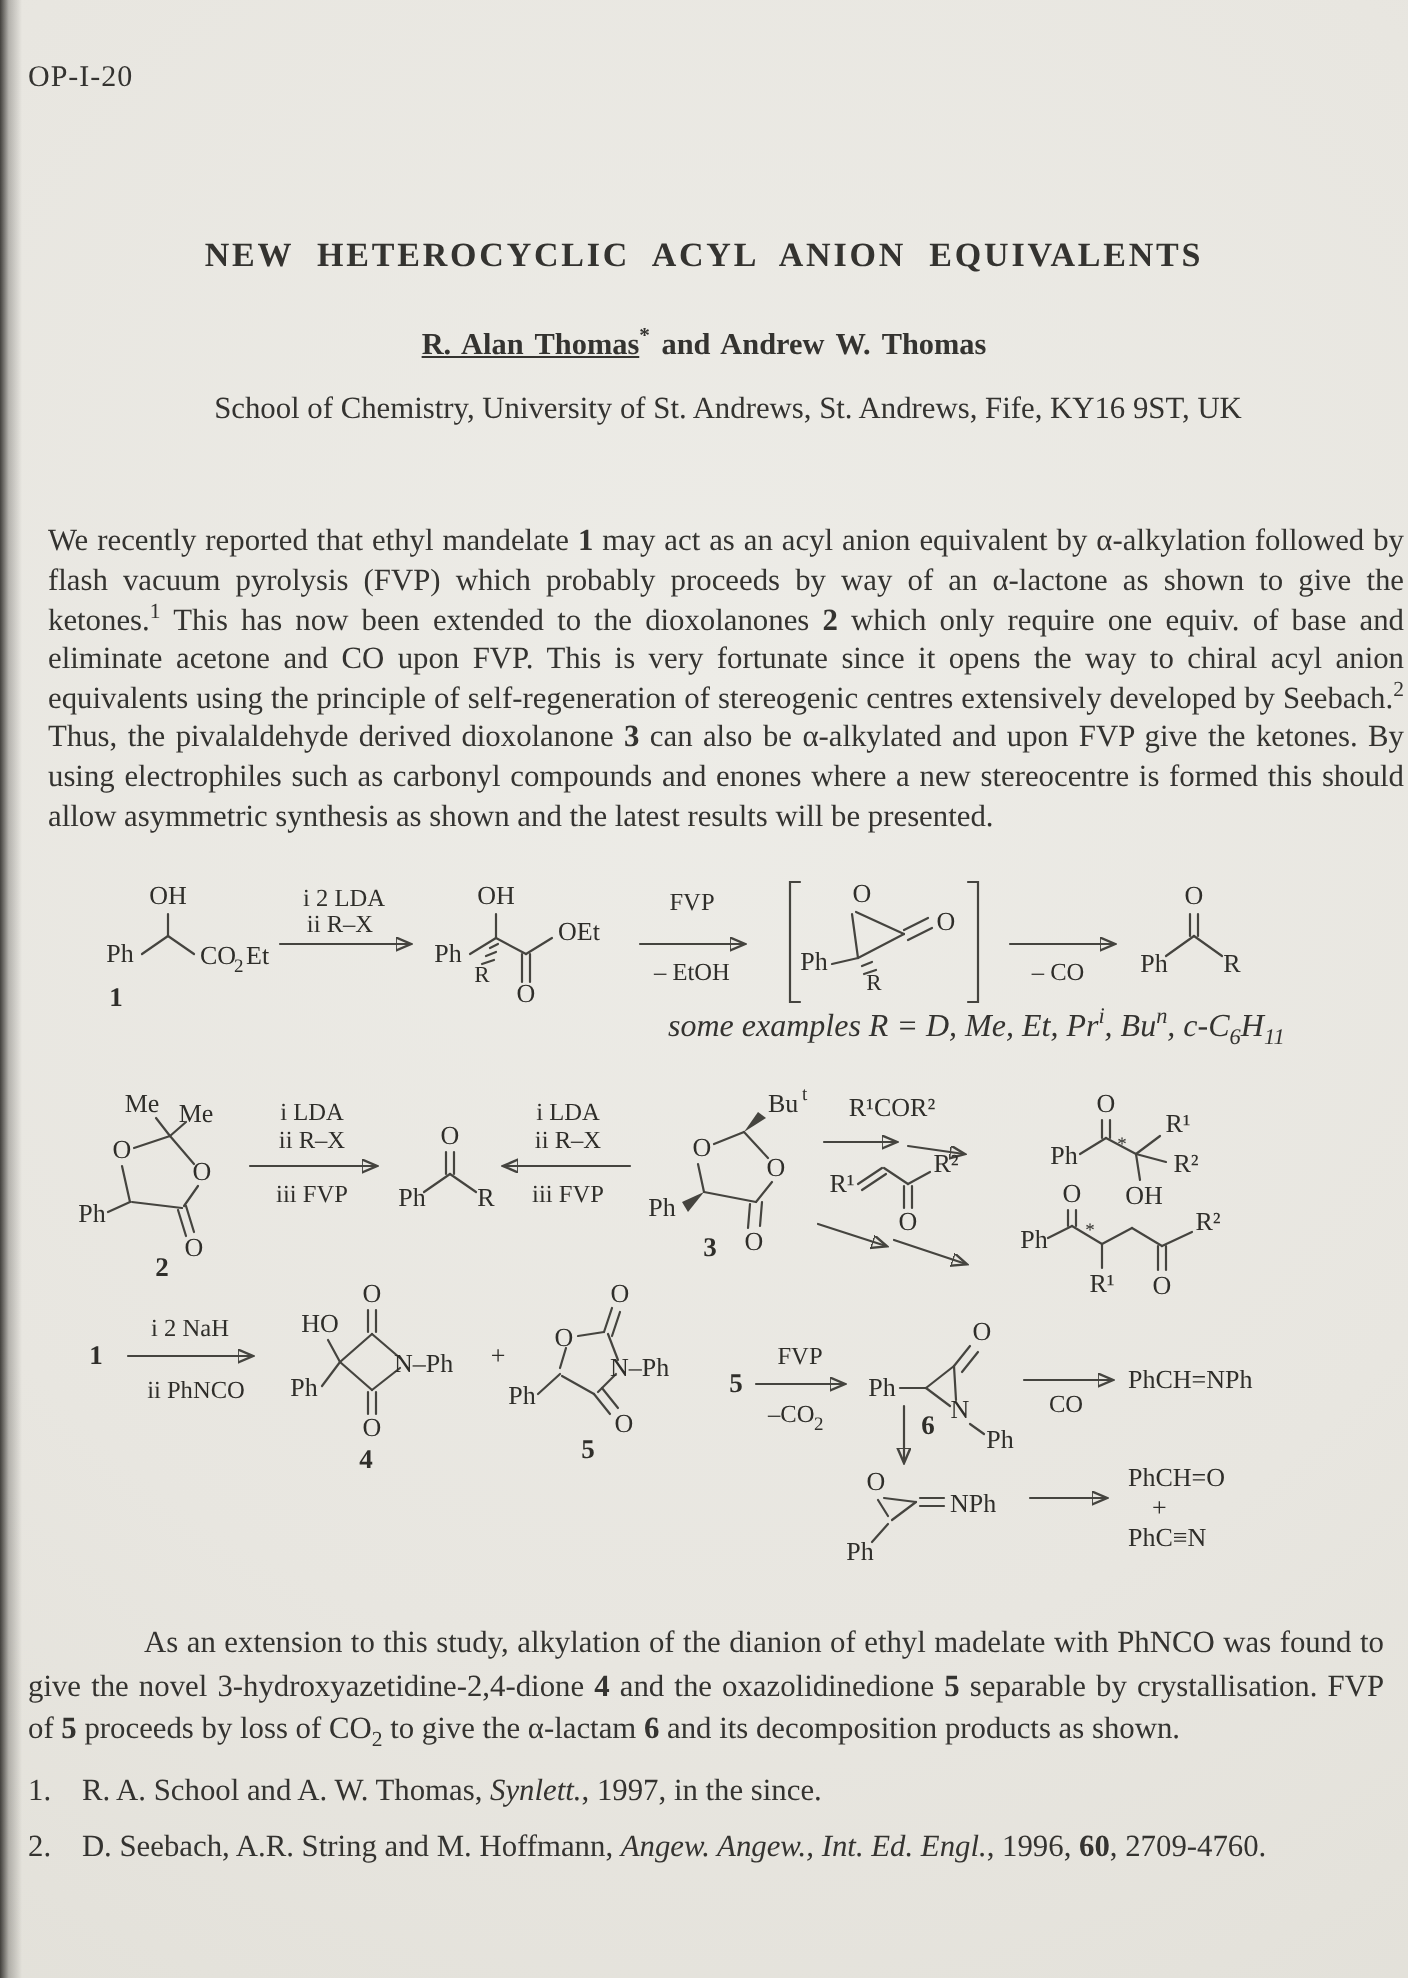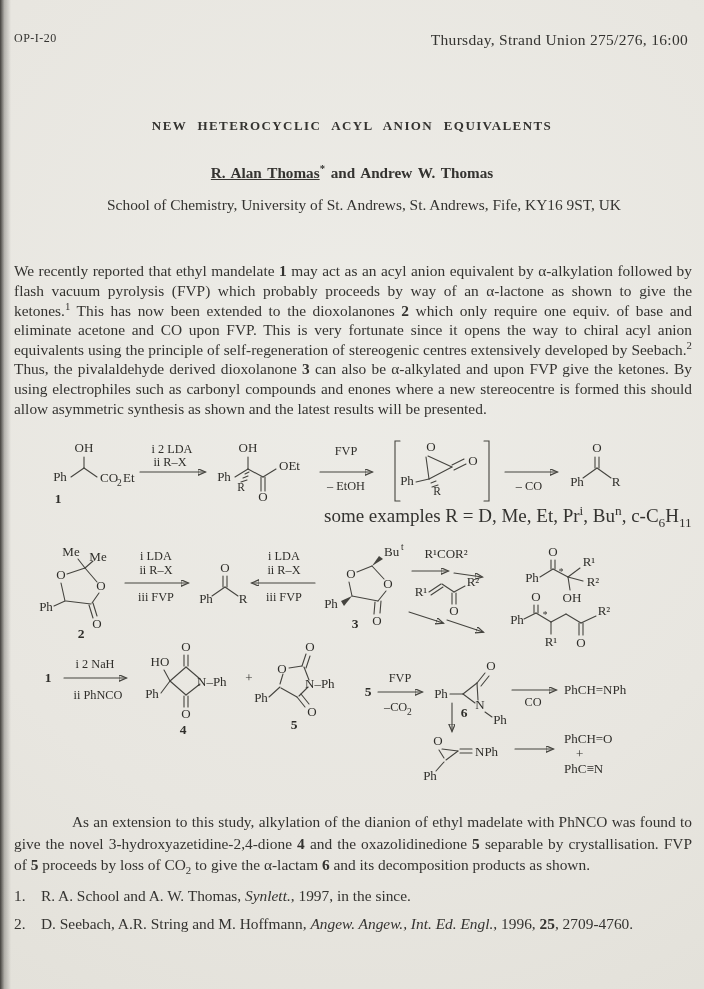--- a/index.html
+++ b/index.html
@@ -2,28 +2,28 @@
 <html><head>
 <meta charset="utf-8">
 <style>
   html,body{margin:0;padding:0;background:#b9b7b2;}
   .page{position:relative;width:704px;height:989px;overflow:hidden;
         background:radial-gradient(120% 90% at 50% 35%, #edece7 0%, #e8e6e0 55%, #e0ded6 100%);
         font-family:"Liberation Serif", serif;color:#343330;}
   .edge-left{position:absolute;left:0;top:0;bottom:0;width:11px;
         background:linear-gradient(to right, rgba(25,23,20,.8), rgba(25,23,20,.25) 40%, rgba(25,23,20,0) 100%);}
   .abs{position:absolute;}
-  .hdr-left{left:14px;top:31px;font-size:12px;letter-spacing:.5px;}
+  .hdr-left{left:14px;top:31px;font-size:15px;letter-spacing:.5px;}
   .hdr-right{right:16px;top:31px;font-size:15.5px;letter-spacing:.3px;}
-  .title{left:0;right:0;top:118px;text-align:center;font-weight:bold;font-size:13px;
+  .title{left:0;right:0;top:118px;text-align:center;font-weight:bold;font-size:17px;
          letter-spacing:1.4px;word-spacing:6px;}
   .authors{left:0;right:0;top:164px;text-align:center;font-size:15.2px;word-spacing:2px;}
   .affil{left:0;right:0;top:196px;text-align:center;font-size:15.4px;padding-left:24px;}
-  .abstract{left:14px;top:246px;width:678px;font-size:15.4px;line-height:19.6px;text-align:justify;}
-  .examples{left:324px;top:506px;font-size:19px;line-height:1;white-space:nowrap;}
+  .abstract{left:24px;top:246px;width:678px;font-size:15.4px;line-height:19.6px;text-align:justify;}
+  .examples{left:334px;top:506px;font-size:16px;line-height:1;white-space:nowrap;font-style:italic;}
   .closing{left:14px;top:796px;width:678px;font-size:15.4px;line-height:21.4px;
            text-align:justify;text-indent:58px;}
   .refs{left:14px;top:880px;width:678px;font-size:15.4px;}
   .refs .rhead{text-decoration:underline;margin-bottom:6px;}
   .ref-item{line-height:25px;padding-left:38px;text-indent:-38px;margin-top:3px;}
   sup,sub{line-height:0;font-size:70%;}
   .schemes{position:absolute;left:0;top:430px;width:704px;height:370px;}
   .schemes line,.schemes path{stroke:#45443f;stroke-width:1.1;fill:none;stroke-linecap:round;}
   .schemes polygon{fill:#45443f;stroke:none;}
   .schemes text{fill:#2f2e2a;font-family:"Liberation Serif",serif;font-size:13px;}
@@ -32,21 +32,20 @@
   .schemes text.num{font-weight:bold;font-size:13.5px;}
   .schemes text.sm{font-size:9.5px;}
 </style>
 </head>
 <body>
 
 <div class="page">
   <div class="edge-left"></div>
 
   <div class="abs hdr-left">OP-I-20</div>
-  <div class="abs hdr-right">Thursday, Strand Union 275/276, 16:00</div>
 
   <div class="abs title">NEW HETEROCYCLIC ACYL ANION EQUIVALENTS</div>
   <div class="abs authors"><span style="font-weight: bold; text-decoration: underline;">R. Alan Thomas</span><sup style="font-weight: bold;">*</sup><span style="font-weight: bold;"> and Andrew W. Thomas</span></div>
   <div class="abs affil">School of Chemistry, University of St. Andrews, St. Andrews, Fife, KY16 9ST, UK</div>
 
   <p class="abs abstract"><span>We recently reported that ethyl mandelate </span><span style="font-weight: bold;">1</span><span> may act as an acyl anion equivalent by α-alkylation followed by flash vacuum pyrolysis (FVP) which probably proceeds by way of an α-lactone as shown to give the ketones.</span><sup>1</sup><span> This has now been extended to the dioxolanones </span><span style="font-weight: bold;">2</span><span> which only require one equiv. of base and eliminate acetone and CO upon FVP. This is very fortunate since it opens the way to chiral acyl anion equivalents using the principle of self-regeneration of stereogenic centres extensively developed by Seebach.</span><sup>2</sup><span> Thus, the pivalaldehyde derived dioxolanone </span><span style="font-weight: bold;">3</span><span> can also be α-alkylated and upon FVP give the ketones. By using electrophiles such as carbonyl compounds and enones where a new stereocentre is formed this should allow asymmetric synthesis as shown and the latest results will be presented.</span></p>
 
   <svg class="schemes" viewBox="0 430 704 370">
     <defs>
       <marker id="ah" markerWidth="8" markerHeight="8" refX="6.5" refY="3" orient="auto">
@@ -341,15 +340,15 @@
       <text x="564" y="773">PhC≡N</text>
     </g>
   </svg>
 
   <div class="abs examples"><span>some examples R = D, Me, Et, Pr</span><sup>i</sup><span>, Bu</span><sup>n</sup><span>, c-C</span><sub>6</sub><span>H</span><sub>11</sub></div>
 
   <p class="abs closing"><span>As an extension to this study, alkylation of the dianion of ethyl madelate with PhNCO was found to give the novel 3-hydroxyazetidine-2,4-dione </span><span style="font-weight: bold;">4</span><span> and the oxazolidinedione </span><span style="font-weight: bold;">5</span><span> separable by crystallisation. FVP of </span><span style="font-weight: bold;">5</span><span> proceeds by loss of CO</span><sub>2</sub><span> to give the α-lactam </span><span style="font-weight: bold;">6</span><span> and its decomposition products as shown.</span></p>
 
   <div class="abs refs">
     <div class="ref-item"><span>1.  </span><span>R. A. School and A. W. Thomas, </span><span style="font-style: italic; text-align: right;">Synlett.</span><span>, 1997, in the since.</span></div>
-    <div class="ref-item"><span>2.  </span><span>D. Seebach, A.R. String and M. Hoffmann, </span><span style="font-style: italic;">Angew. Angew., Int. Ed. Engl.</span><span>, 1996, </span><span style="font-weight: bold;">25</span><span>, 2709-4760.</span></div>
+    <div class="ref-item"><span>2.  </span><span>D. Seebach, A.R. String and M. Hoffmann, </span><span style="font-style: italic;">Angew. Angew., Int. Ed. Engl.</span><span>, 1996, </span><span style="font-weight: bold;">60</span><span>, 2709-4760.</span></div>
   </div>
 </div>
 
 </body></html>

